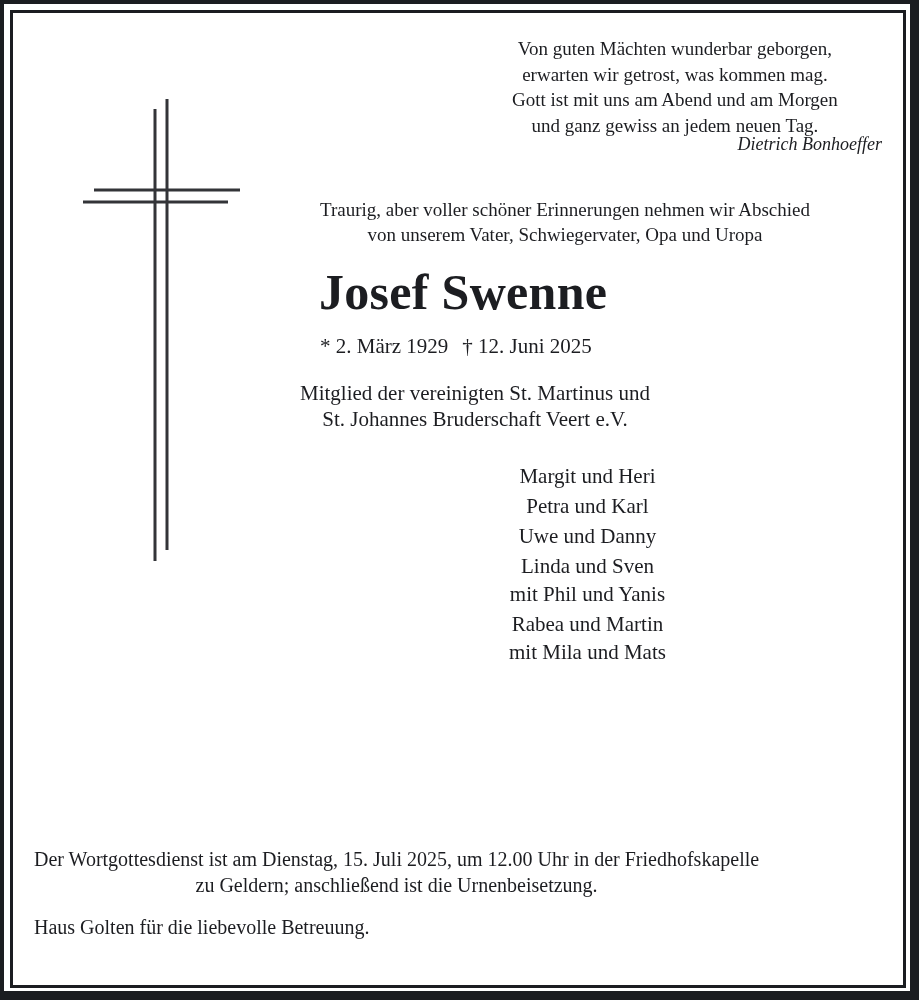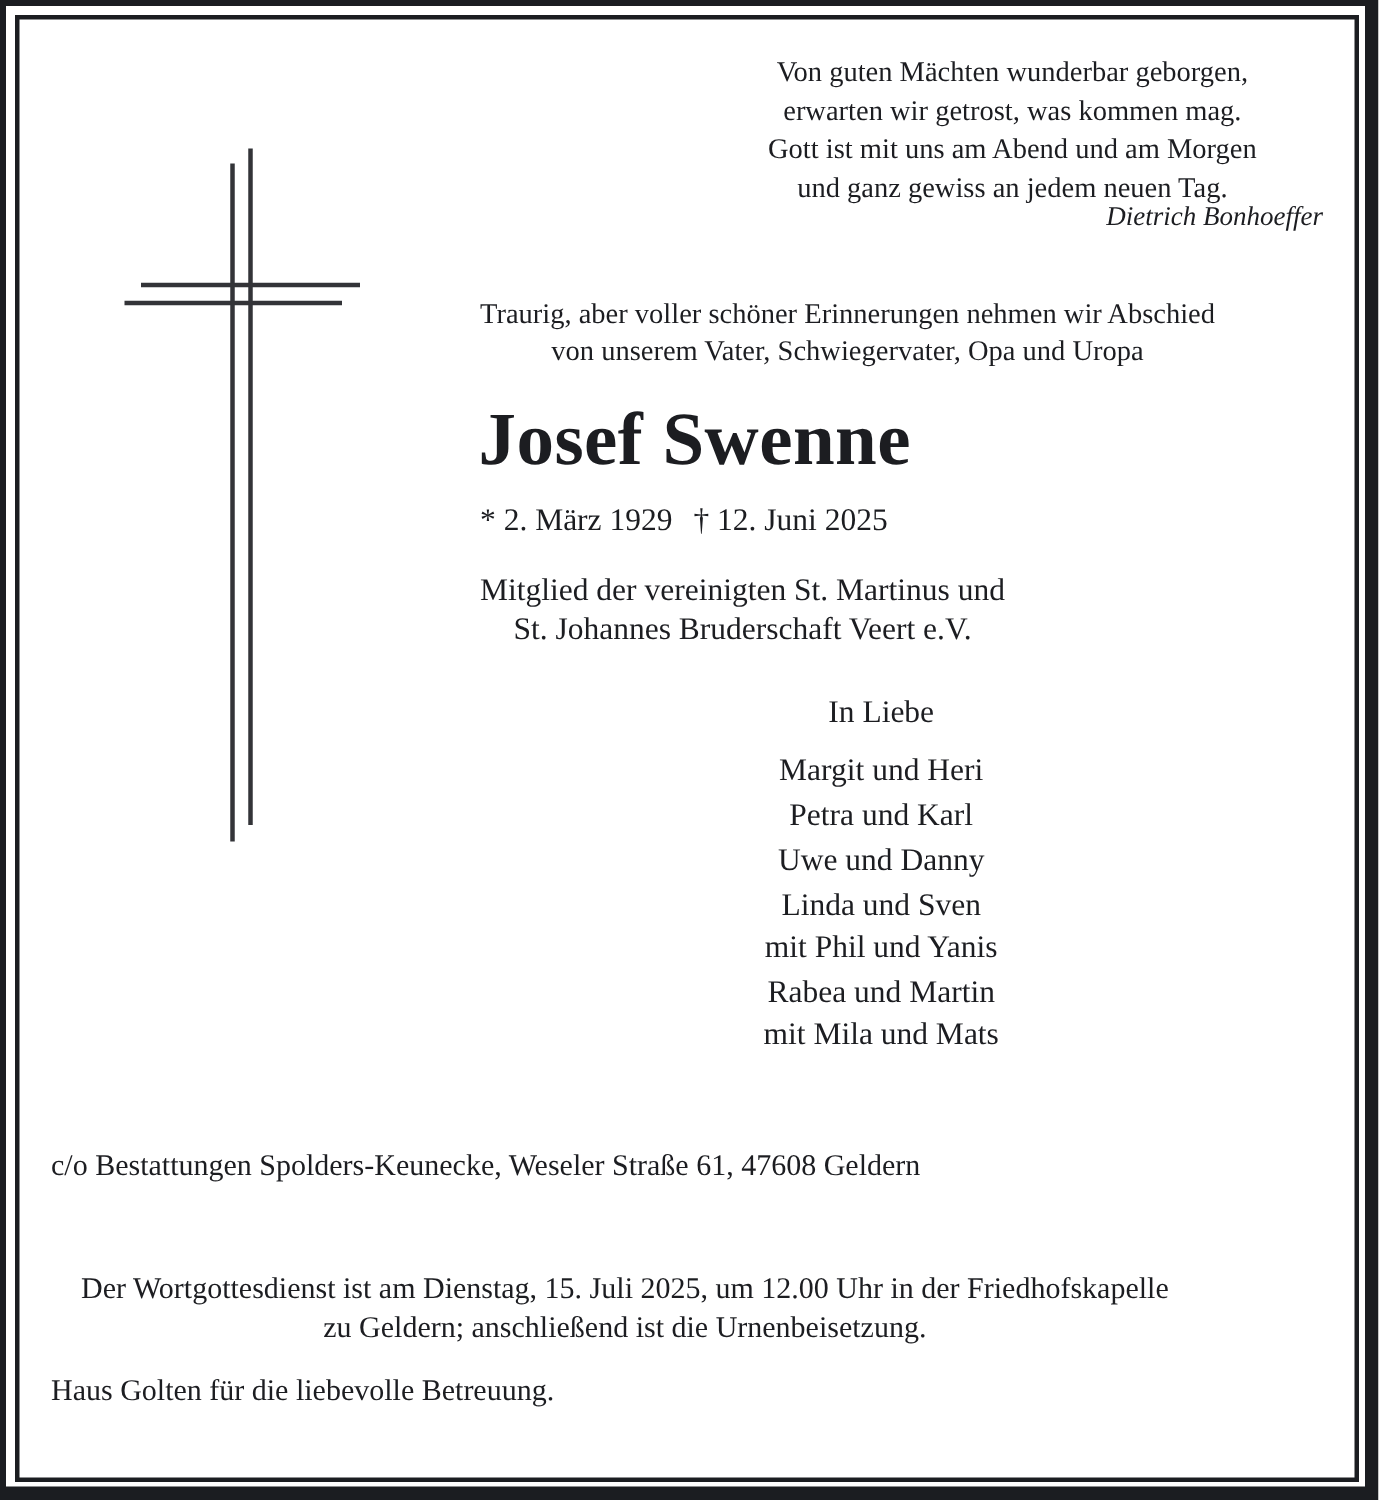--- a/index.html
+++ b/index.html
@@ -11,27 +11,27 @@
   .inner { position:absolute; left:10px; top:10px; width:896px; height:978px; box-sizing:border-box;
            border:3px solid #1b1d21; }
   .t { position:absolute; white-space:nowrap; font-size:20px; line-height:25px;text-align:center; }
   .quote { left:512px; top:36px; font-size:19px; line-height:25.5px; }
   .quote div { white-space:nowrap; }
   .author { position:absolute; right:37px; top:134px; font-style:italic; font-size:18px; }
   .intro { left:320px; top:197px; font-size:19px; line-height:25px; }
   .name { position:absolute; left:319px; top:262px; font-size:50px; font-weight:bold; line-height:60px; letter-spacing:0.3px; }
   .dates { left:320px; top:334px; font-size:21px; }
   .dates .gap { display:inline-block; width:14px; }
-  .member { left:320px; top:380px; font-size:21px; line-height:26px; }
+  .member { left:300px; top:380px; font-size:21px; line-height:26px; }
   .mourners { left:509px; top:462px; font-size:21px; }
   .mourners .lead { margin-bottom:12px; }
   .mourners .grp { line-height:28px; margin-bottom:2px; }
   .mourners .grp div { line-height:28px; }
   .addr { left:34px; top:764px; font-size:20px; line-height:26px; }
-  .service { left:34px; top:846px; font-size:20px; line-height:26px;margin-left:20px; }
+  .service { left:34px; top:846px; font-size:20px; line-height:26px; }
   .thanks { left:34px; top:914px; font-size:20px; line-height:26px; }
   .cross { position:absolute; left:80px; top:97px; }
 </style>
 </head>
 <body>
 
 <div class="outer"></div>
 <div class="inner"></div>
 
 <svg class="cross" width="165" height="470" viewBox="0 0 165 470">
@@ -59,42 +59,40 @@
 <div class="t dates">
   <span>* 2. März 1929</span><span class="gap"></span><span>† 12. Juni 2025</span>
 </div>
 
 <div class="t member">
   <div>Mitglied der vereinigten St. Martinus und</div>
   <div>St. Johannes Bruderschaft Veert e.V.</div>
 </div>
 
 <div class="t mourners">
-  <div class="lead">In Liebe</div>
   <div class="grp">
     <div>Margit und Heri</div>
   </div>
   <div class="grp">
     <div>Petra und Karl</div>
   </div>
   <div class="grp">
     <div>Uwe und Danny</div>
   </div>
   <div class="grp">
     <div>Linda und Sven</div>
     <div>mit Phil und Yanis</div>
   </div>
   <div class="grp">
     <div>Rabea und Martin</div>
     <div>mit Mila und Mats</div>
   </div>
 </div>
 
 <div class="t addr">
-  <div>c/o Bestattungen Spolders-Keunecke, Weseler Straße 61, 47608 Geldern</div>
 </div>
 
 <div class="t service">
   <div>Der Wortgottesdienst ist am Dienstag, 15. Juli 2025, um 12.00 Uhr in der Friedhofskapelle</div>
   <div>zu Geldern; anschließend ist die Urnenbeisetzung.</div>
 </div>
 
 <div class="t thanks">
   <div>Haus Golten für die liebevolle Betreuung.</div>
 </div>

